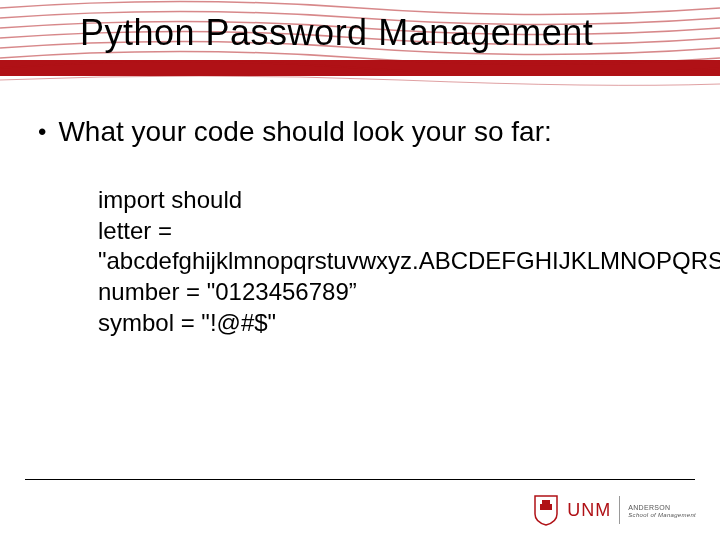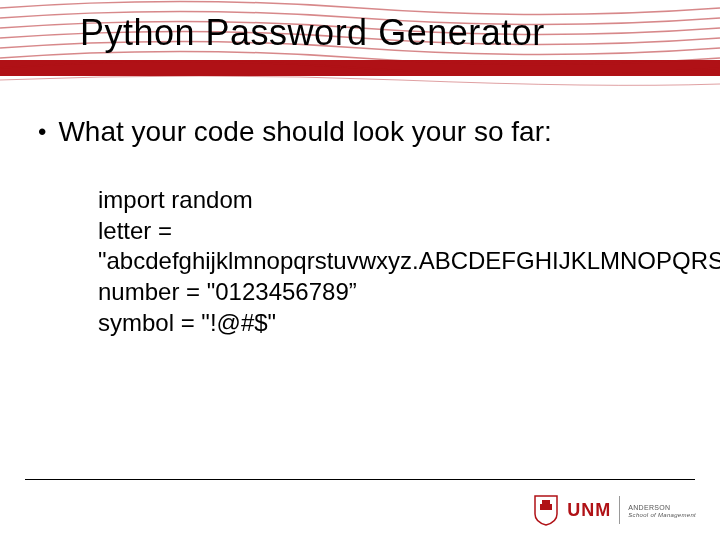--- a/index.html
+++ b/index.html
@@ -79,21 +79,21 @@
       height: 32px;
       position: relative;
     }
     .logo-txt {
       display: flex;
       flex-direction: column;
       line-height: 1;
     }
     .logo-unm {
       font-size: 18px;
-      font-weight: bold;
+      font-weight: normal;
       color: #b01116;
       letter-spacing: 1px;
     }
     .logo-school {
       font-size: 7px;
       color: #555;
       letter-spacing: 0.3px;
       margin-top: 1px;
     }
     .logo-divider {
@@ -110,29 +110,29 @@
   <path d="M 0 8 Q 180 -5 360 8 T 720 8" stroke="#b01116" stroke-width="1.5" fill="none" opacity="0.5"></path>
   <path d="M 0 18 Q 180 5 360 18 T 720 18" stroke="#b01116" stroke-width="1.5" fill="none" opacity="0.5"></path>
   <path d="M 0 28 Q 180 15 360 28 T 720 28" stroke="#b01116" stroke-width="1.5" fill="none" opacity="0.5"></path>
   <path d="M 0 38 Q 180 25 360 38 T 720 38" stroke="#b01116" stroke-width="1.5" fill="none" opacity="0.5"></path>
   <path d="M 0 48 Q 180 35 360 48 T 720 48" stroke="#b01116" stroke-width="1.5" fill="none" opacity="0.5"></path>
   <path d="M 0 58 Q 180 45 360 58 T 720 58" stroke="#b01116" stroke-width="1.5" fill="none" opacity="0.5"></path>
   <path d="M 0 68 Q 180 55 360 68 T 720 68" stroke="#b01116" stroke-width="1.5" fill="none" opacity="0.5"></path>
   <path d="M 0 80 Q 200 72 400 80 T 720 84" stroke="#b01116" stroke-width="1" fill="none" opacity="0.4"></path>
 </svg>
 
-<div class="title">Python Password Generator</div>
+<div class="title">Python Password Management</div>
 
 <div class="bullet">
   <span class="bullet-dot">•</span>
   <span>What your code should look your so far:</span>
 </div>
 
 <div class="code-block">
-  <span class="code-line">import random</span>
+  <span class="code-line">import should</span>
   <span class="code-line">letter = "abcdefghijklmnopqrstuvwxyz.ABCDEFGHIJKLMNOPQRSTUVWXYZ”</span>
   <span class="code-line">number = "0123456789”</span>
   <span class="code-line">symbol = "!@#$"</span>
 </div>
 
 <div class="footer-line"></div>
 
 <div class="footer-logo">
   <div class="logo-crest">
     <svg viewBox="0 0 26 32">

